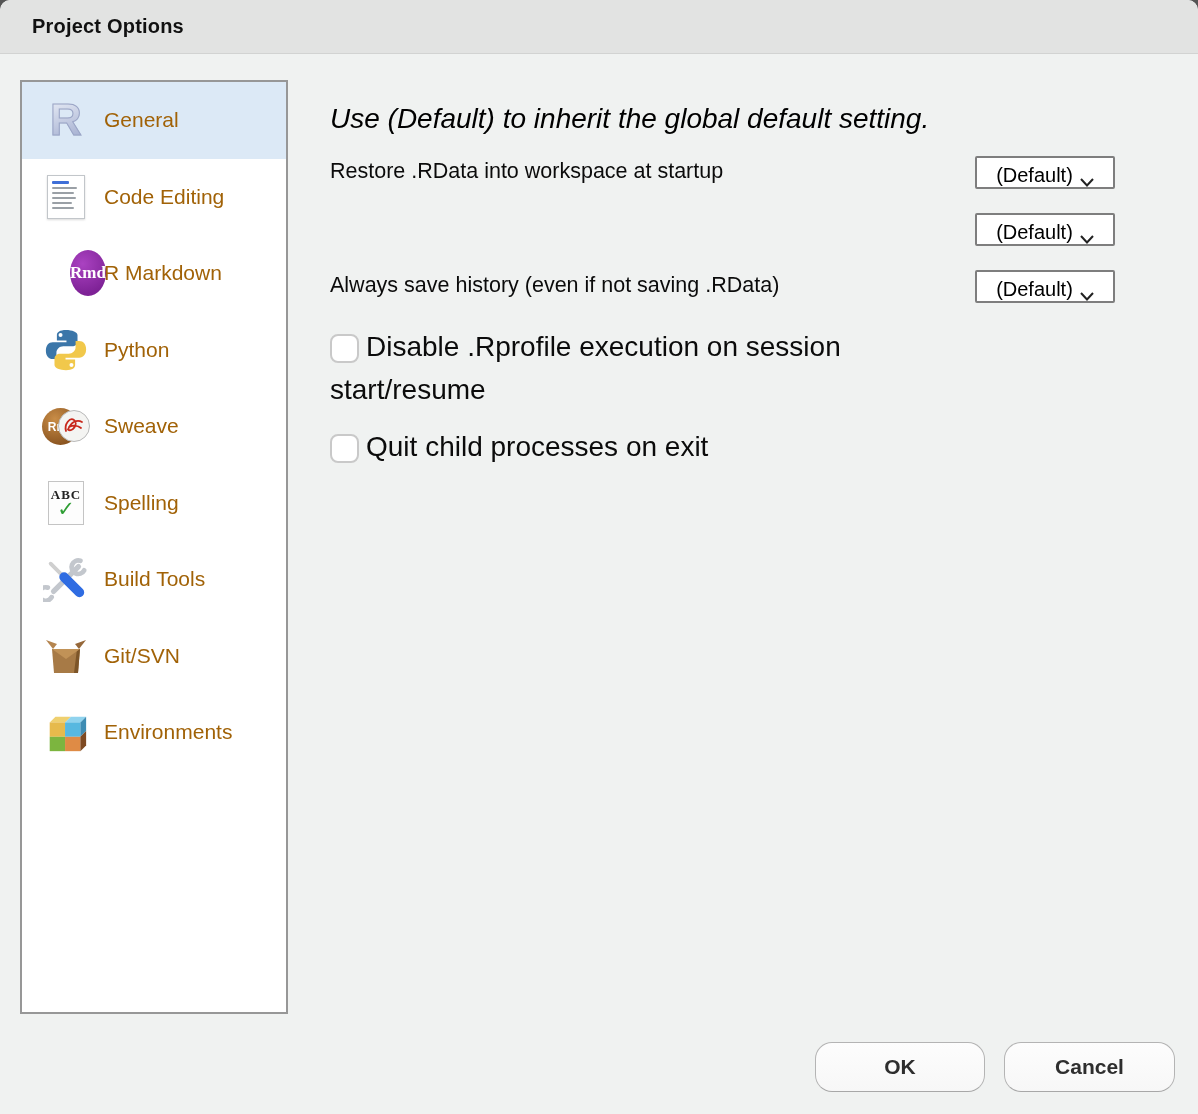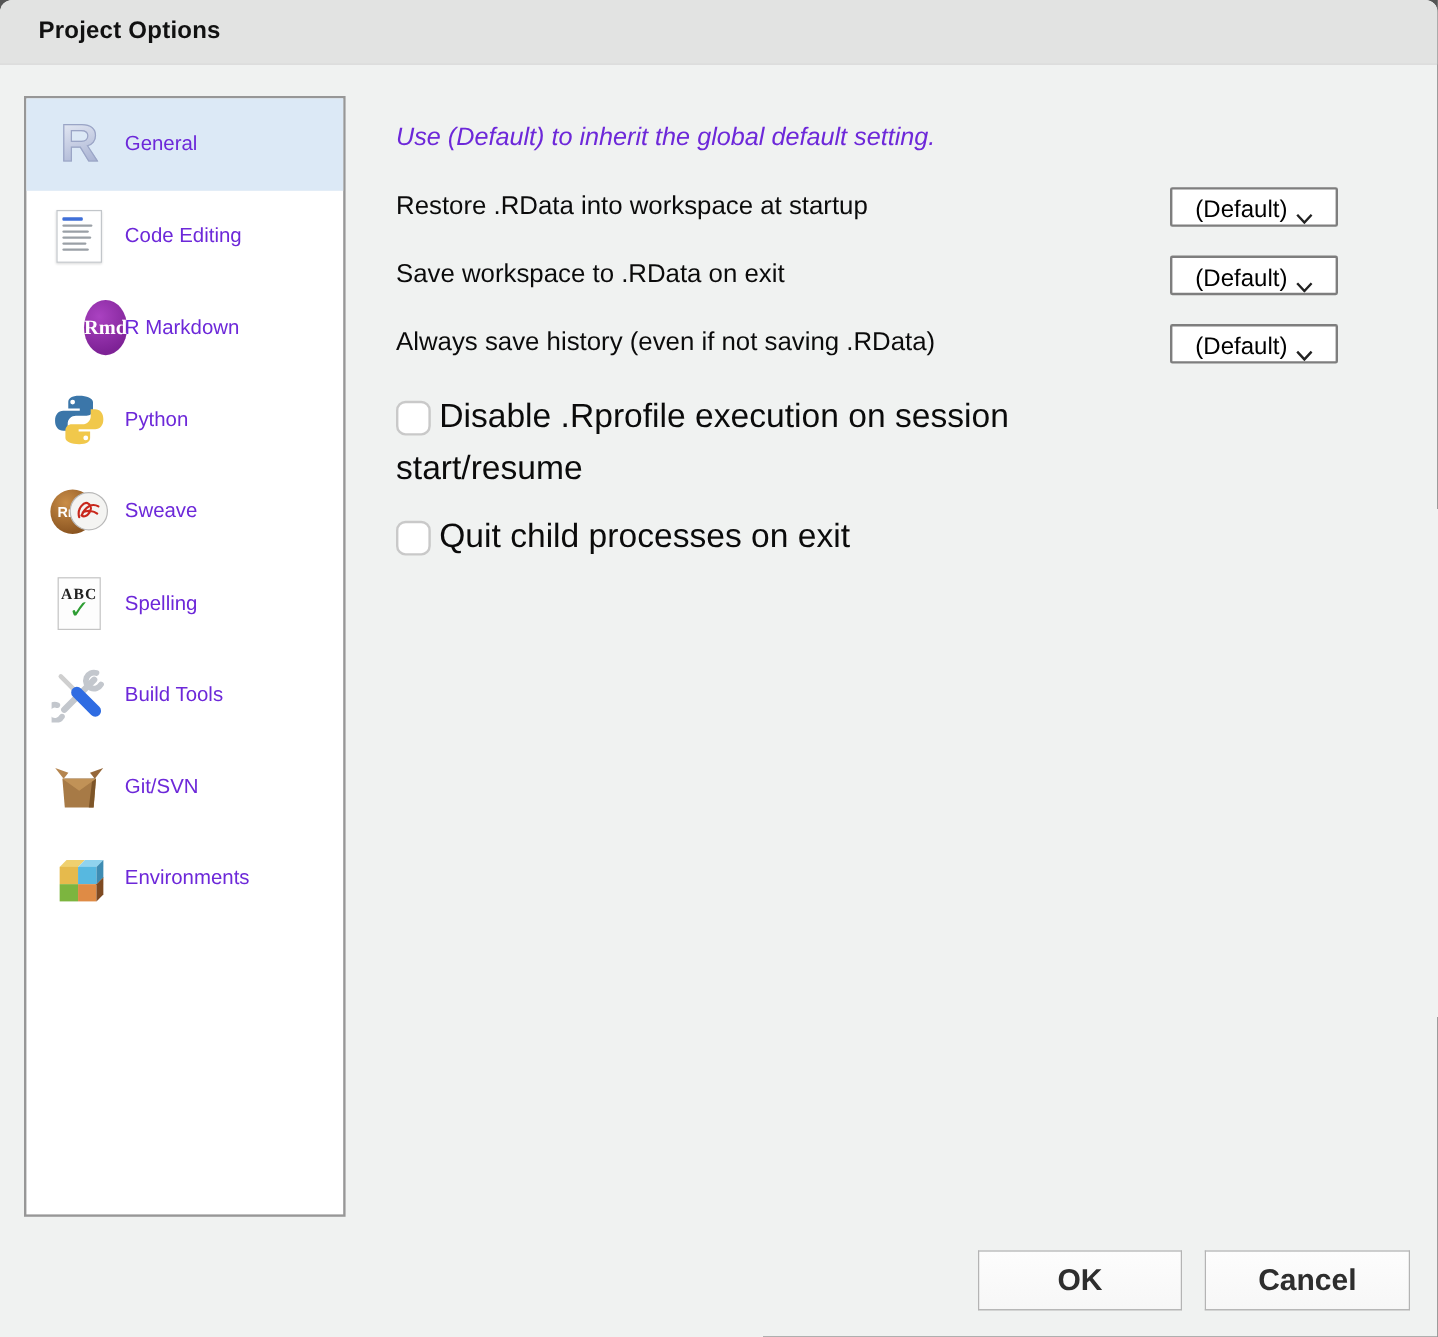--- a/index.html
+++ b/index.html
@@ -21,21 +21,21 @@
   
   .sidebar{
     position:absolute; left:20px; top:80px; width:268px; height:934px;
     background:#fff; border:2px solid #979797;
   }
   .side-item{
     height:76.5px; display:flex; align-items:center; padding-left:20px;
     cursor:default;
   }
   .side-item.selected{ background:#dce9f6; }
-  .side-label{ font-size:17px; color:#6d28d9; margin-left:14px; }
+  .side-label{ font-size:21px; color:#a16207; margin-left:14px; }
   .icon-box{ width:48px; height:48px; display:flex; align-items:center; justify-content:center; flex:0 0 48px; }
 
   
   .r-logo{
     font-size:44px; font-weight:bold; line-height:1;
     background:linear-gradient(160deg,#e3e8f3 10%, #a9b3d3 85%);
     -webkit-background-clip:text; background-clip:text; color:transparent;
     -webkit-text-stroke:1px #9aa5c6;
   }
   
@@ -59,21 +59,21 @@
   .pdf-circle{ position:absolute; right:0; top:6px; width:32px; height:32px; border-radius:50%;
     background:#f4f4f2; border:1px solid #b9b9b9; display:flex; align-items:center; justify-content:center; }
   
   .abc-icon{ width:36px; height:44px; background:#fdfdfd; border:1px solid #c4c4c4;
     display:flex; flex-direction:column; align-items:center; justify-content:center; }
   .abc-text{ font-family:"Liberation Serif","DejaVu Serif",serif; font-weight:bold; font-size:13px; color:#222; letter-spacing:1px; }
   .abc-check{ color:#2e9e34; font-size:21px; font-weight:bold; line-height:.8; margin-top:-2px; }
 
   
   .hint{
-    position:absolute; left:330px; top:103px; font-size:21px; font-style:italic; color:#6d28d9;
+    position:absolute; left:330px; top:103px; font-size:28px; font-style:italic; color:#000000;
   }
   .row-label{ position:absolute; left:330px; font-size:21.5px; color:#0b0b0b; }
   .dropdown{
     position:absolute; left:975px; width:140px; height:33px;
     background:#fff; border:2px solid #7e7e7e; border-radius:2px;
     display:flex; align-items:flex-end; justify-content:center; gap:7px;
     font-size:20px; color:#000; cursor:default;
   }
   .checkbox-block{
     position:absolute; left:330px; width:565px;
@@ -82,21 +82,21 @@
   .checkbox{
     display:inline-block; width:29px; height:29px; vertical-align:-7px;
     background:#fff; border:2px solid #c9c9c9; border-radius:8px; margin-right:7px;
   }
 
   
   .btn{
     position:absolute; top:1042px; height:50px;
     background:linear-gradient(#fdfdfd,#f7f7f7);
     border:1.5px solid #b4b4b4; border-bottom-color:#a8a8a8;
-    border-radius:0; font-size:25px; font-weight:bold; color:#2e2e2e;
+    border-radius:17px; font-size:21px; font-weight:bold; color:#2e2e2e;
     display:flex; align-items:center; justify-content:center; cursor:default;
     font-family:"Liberation Sans","DejaVu Sans",sans-serif;
   }
   .btn-ok{ left:815px; width:170px; }
   .btn-cancel{ left:1004px; width:171px; }
 </style>
 </head>
 <body>
 
 <div class="window">
@@ -223,21 +223,20 @@
   <div class="hint">Use (Default) to inherit the global default setting.</div>
 
   <div class="row-label" style="top:159px;">Restore .RData into workspace at startup</div>
   <div class="dropdown" style="top:156px;">
     <span>(Default)</span>
     <svg width="14" height="9" viewBox="0 0 14 9">
         <polyline points="1,1 7,7.5 13,1" stroke="#222" stroke-width="2" fill="none"></polyline>
       </svg>
   </div>
 
-  <div class="row-label" style="top:216px;">Save workspace to .RData on exit</div>
   <div class="dropdown" style="top:213px;">
     <span>(Default)</span>
     <svg width="14" height="9" viewBox="0 0 14 9">
         <polyline points="1,1 7,7.5 13,1" stroke="#222" stroke-width="2" fill="none"></polyline>
       </svg>
   </div>
 
   <div class="row-label" style="top:273px;">Always save history (even if not saving .RData)</div>
   <div class="dropdown" style="top:270px;">
     <span>(Default)</span>

